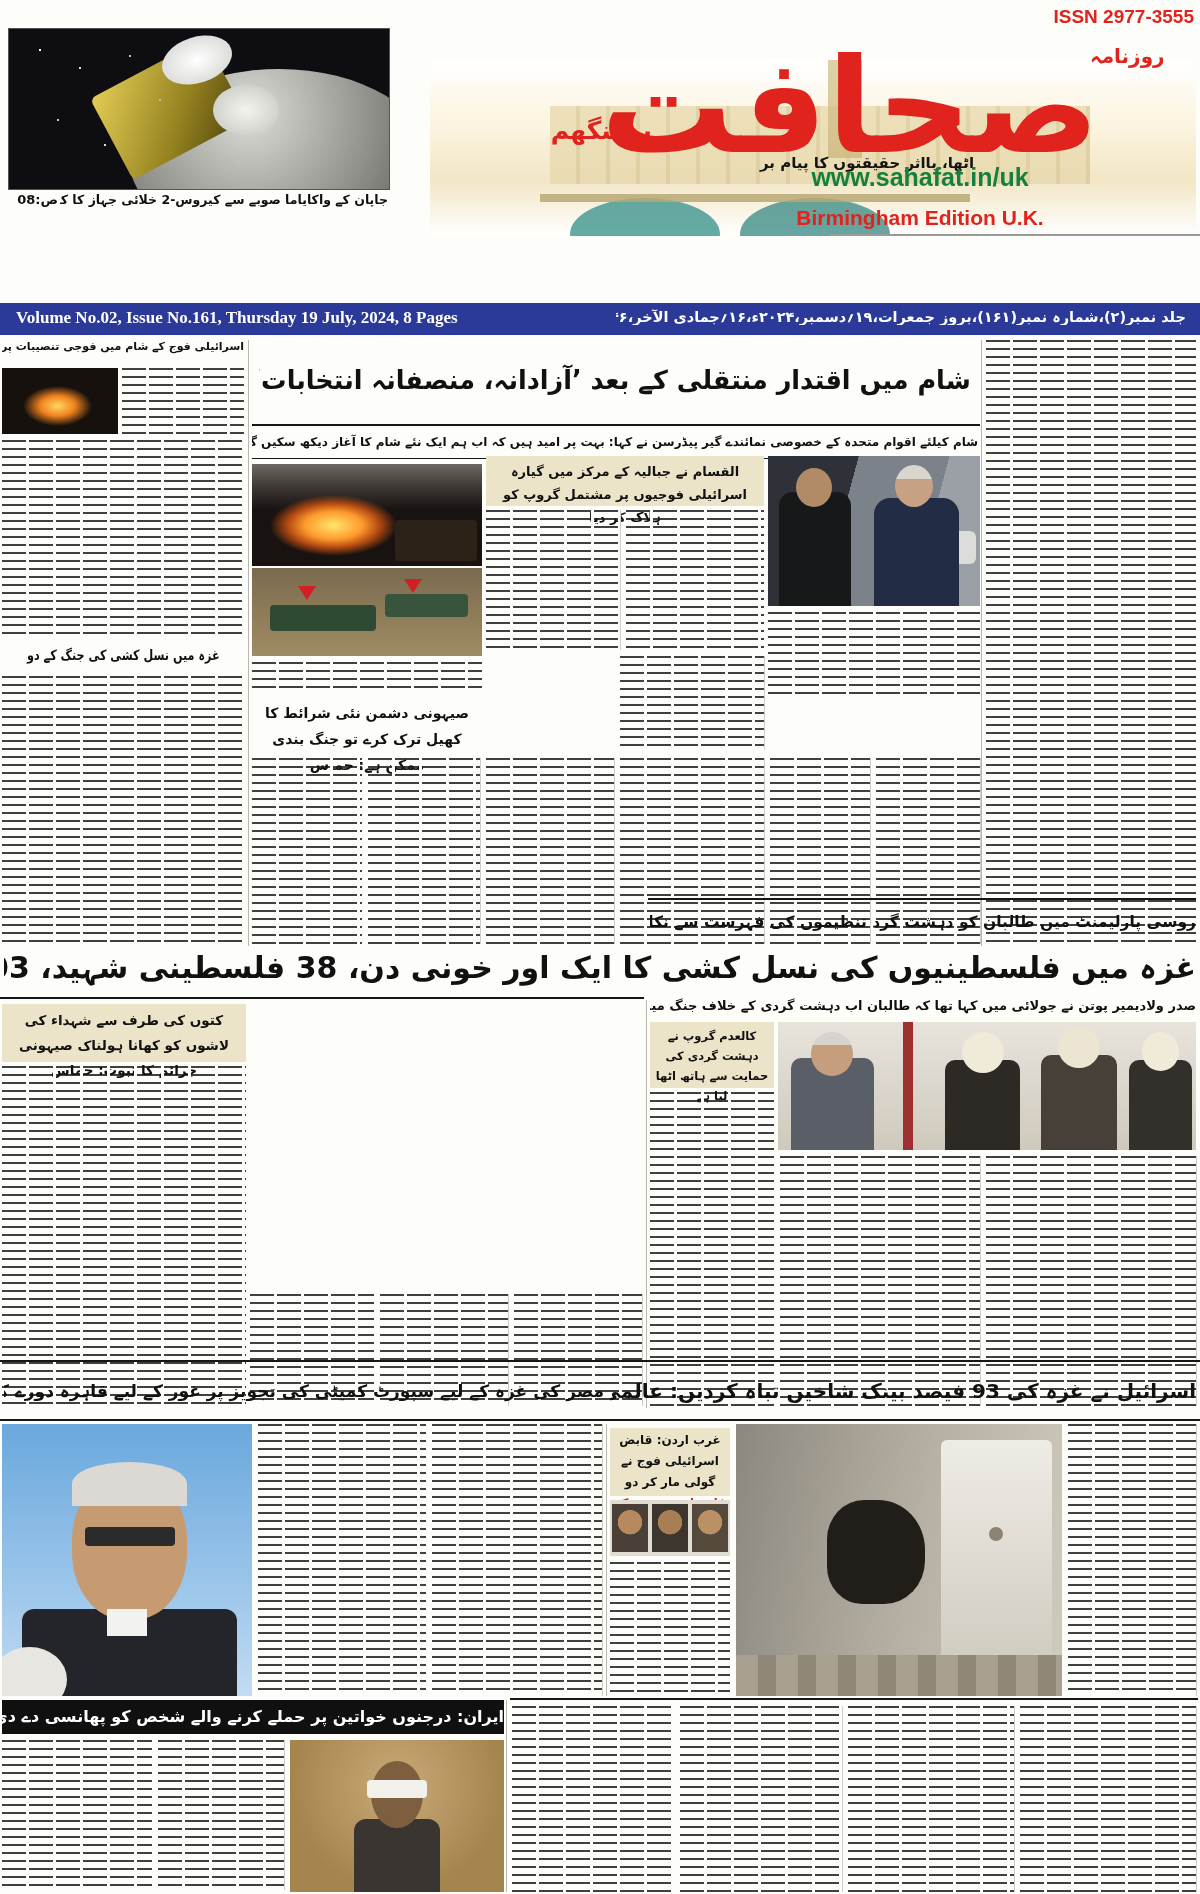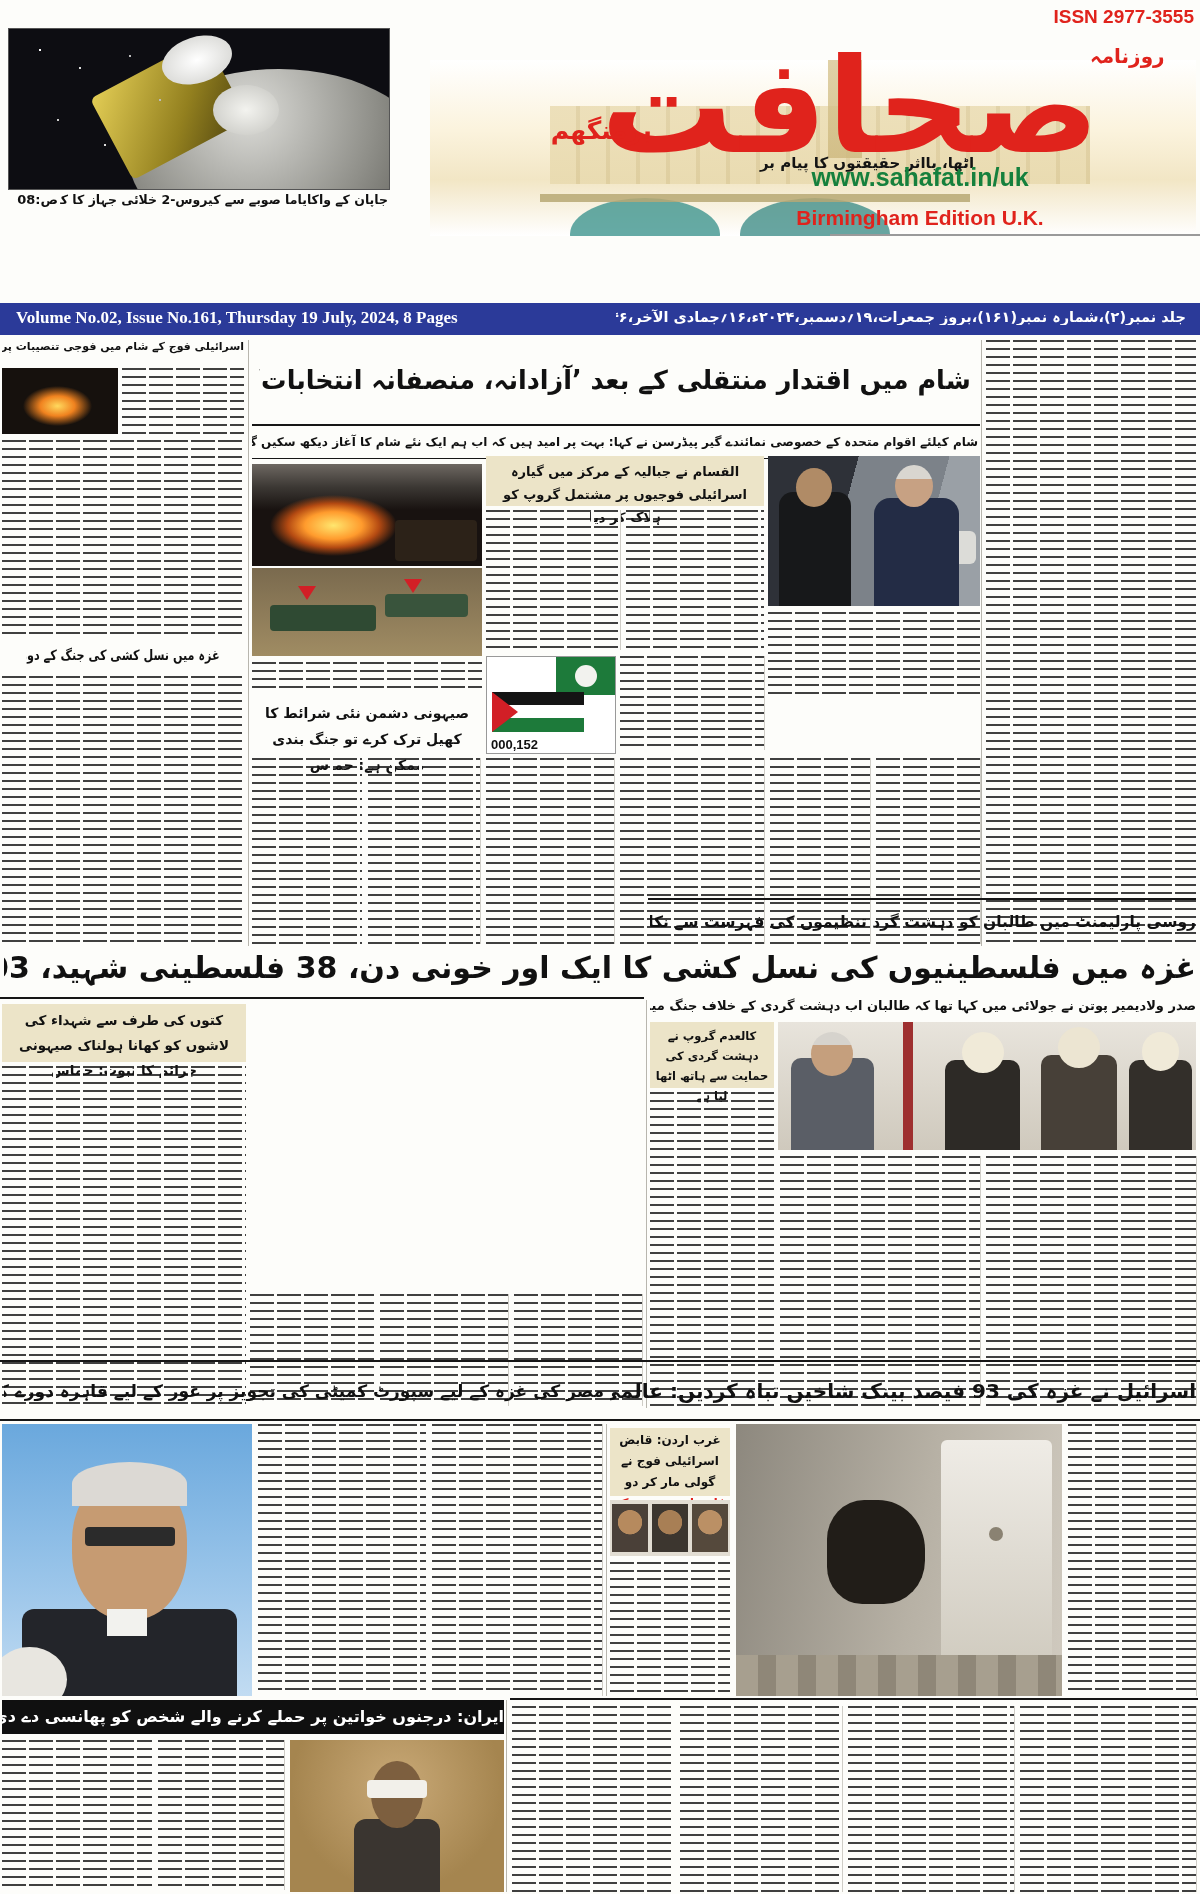--- a/index.html
+++ b/index.html
@@ -104,27 +104,20 @@
     <div class="ph" style="left:13%;top:8%;width:17%;height:26%;background:#b08b66;border-radius:50%;"></div>
     <div class="ph" style="left:76%;top:50%;width:22%;height:22%;background:#dcdcd8;border-radius:6px;"></div>
     <div class="ph" style="left:50%;top:28%;width:40%;height:76%;background:#232c45;border-radius:16px 16px 0 0;"></div>
     <div class="ph" style="left:60%;top:6%;width:18%;height:28%;background:linear-gradient(#d9d6d0 0 34%,#c7a183 34%);border-radius:50%;"></div>
   </div>
   <div class="abs tx" style="left:768px;top:612px;width:212px;height:86px;"></div>
 
   <div class="abs tx" style="left:252px;top:662px;width:230px;height:32px;"></div>
   <div class="abs ur b c" style="left:252px;top:700px;width:230px;height:52px;font-size:14px;line-height:26px;">صیہونی دشمن نئی شرائط کا کھیل ترک کرے تو جنگ بندی ممکن ہے: حماس</div>
 
-  <div class="abs photo" style="left:486px;top:656px;width:128px;height:96px;background:#fff;border:1px solid #999;">
-    <div class="ph" style="right:0;top:0;width:46%;height:40%;background:#1d7a3a;"></div>
-    <div class="ph" style="right:14%;top:8%;width:22px;height:22px;border-radius:50%;background:#f2f2ee;"></div>
-    <div class="ph" style="left:4%;top:36%;width:72%;height:42%;background:linear-gradient(to bottom,#141414 0 33%,#ffffff 33% 66%,#1d7a3a 66%);"></div>
-    <div class="ph" style="left:4%;top:36%;width:0;height:0;border-top:20px solid transparent;border-bottom:20px solid transparent;border-left:26px solid #d21f26;"></div>
-    <div class="ph latin b" style="left:4px;bottom:1px;font-size:13px;color:#111;">000,152</div>
-  </div>
   <div class="abs tx cr" style="left:620px;top:656px;width:144px;height:94px;"></div>
 
   <div class="abs tx" style="left:252px;top:758px;width:110px;height:186px;"></div>
   <div class="abs tx cr" style="left:368px;top:758px;width:112px;height:186px;"></div>
   <div class="abs tx cr" style="left:486px;top:758px;width:128px;height:186px;"></div>
   <div class="abs tx cr" style="left:620px;top:758px;width:144px;height:186px;"></div>
   <div class="abs tx cr" style="left:770px;top:758px;width:100px;height:186px;"></div>
   <div class="abs tx cr" style="left:876px;top:758px;width:104px;height:186px;"></div>
 
   <div class="abs hr" style="left:648px;top:898px;width:548px;height:2px;"></div>

